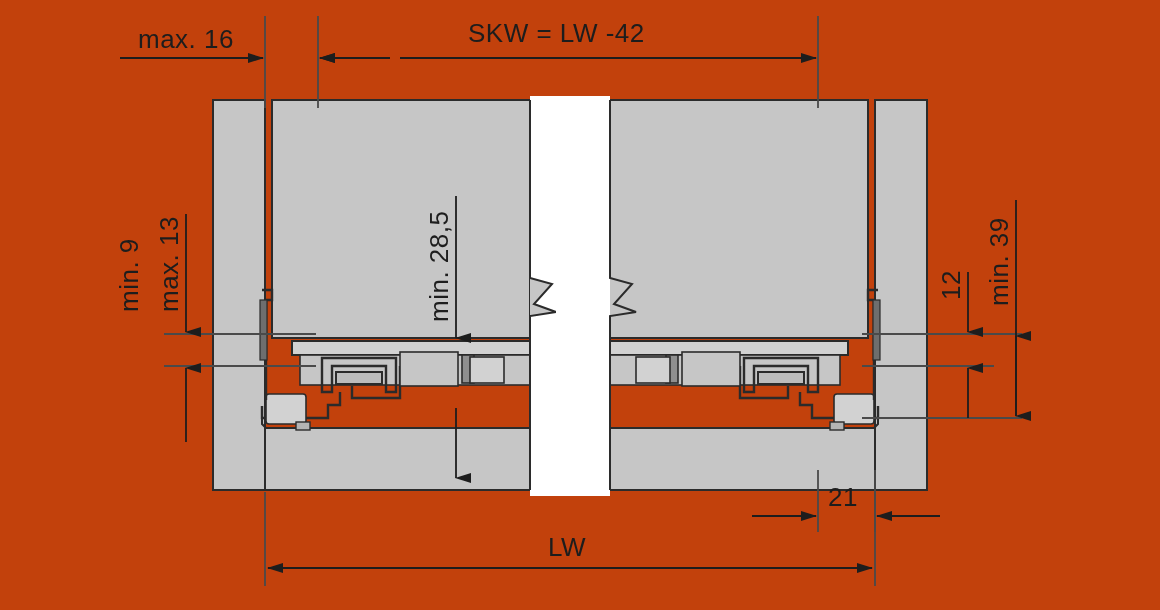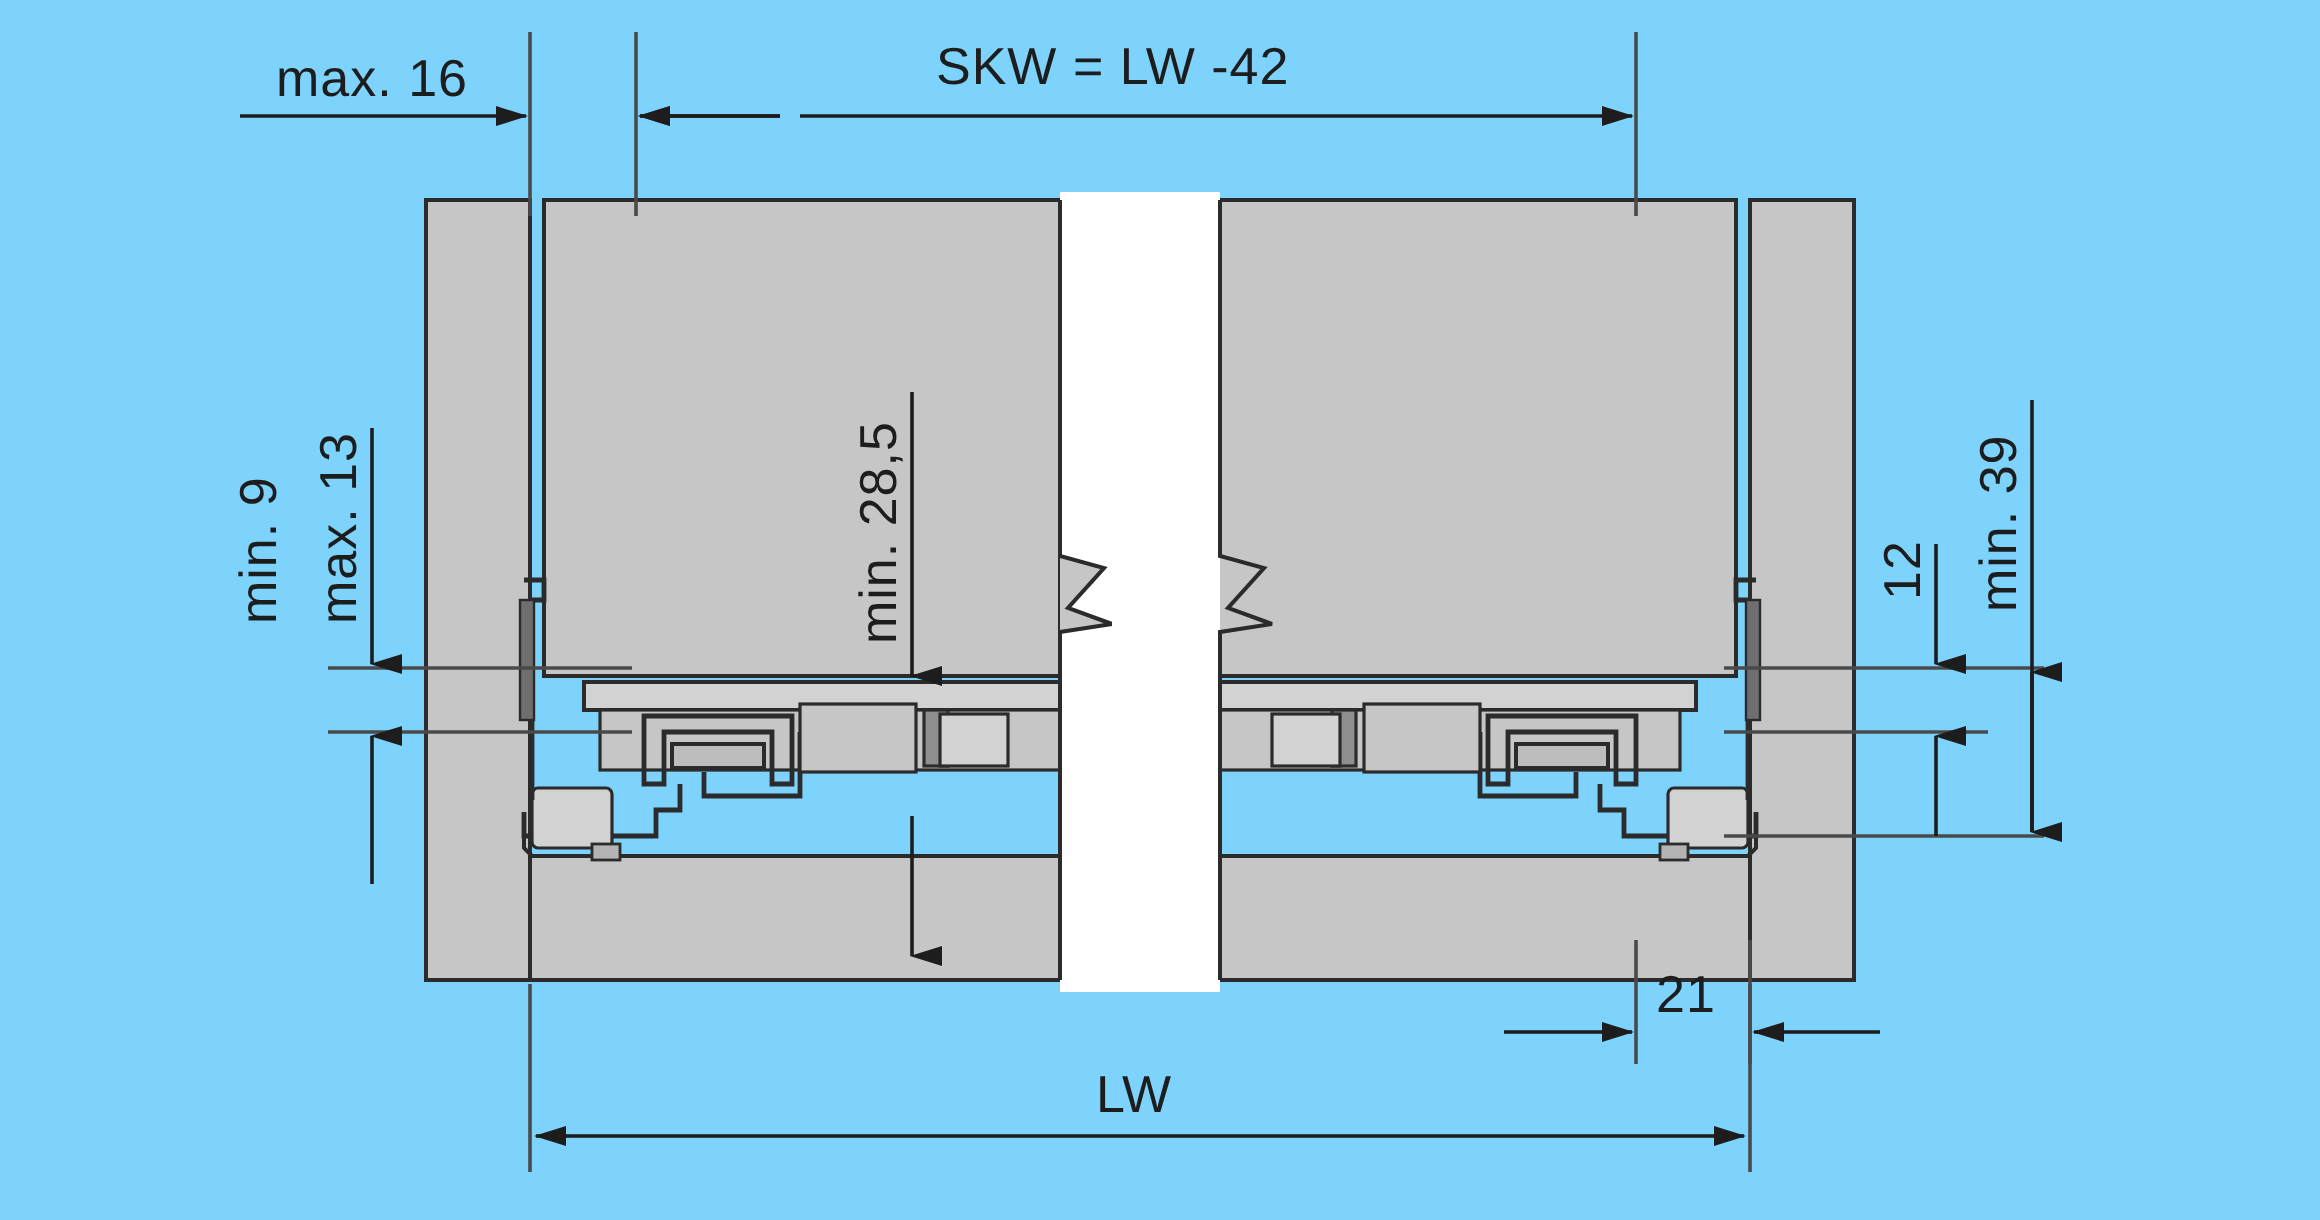--- a/index.html
+++ b/index.html
@@ -1,21 +1,21 @@
 <!DOCTYPE html>
 <html><head>
 <meta charset="utf-8">
 <title>Drawer Slide Technical Drawing</title>
 <style>
   html,body{margin:0;padding:0;background:#ffffff;}
   body{
     font-family:"Liberation Sans", sans-serif;
     width:1160px;height:610px;overflow:hidden;position:relative;
   }
-  #stage{position:relative;width:1160px;height:610px;background:#7dd3fc;}
+  #stage{position:relative;width:1160px;height:610px;background:#c2410c;}
   #stage svg{display:block;position:absolute;top:0;left:0;}
   .dimtext{
     font-family:"Liberation Sans", sans-serif;
     font-size:26px;
     fill:#1d1d1d;
     letter-spacing:0.5px;
   }
   .dimtext-v{
     font-family:"Liberation Sans", sans-serif;
     font-size:26px;

